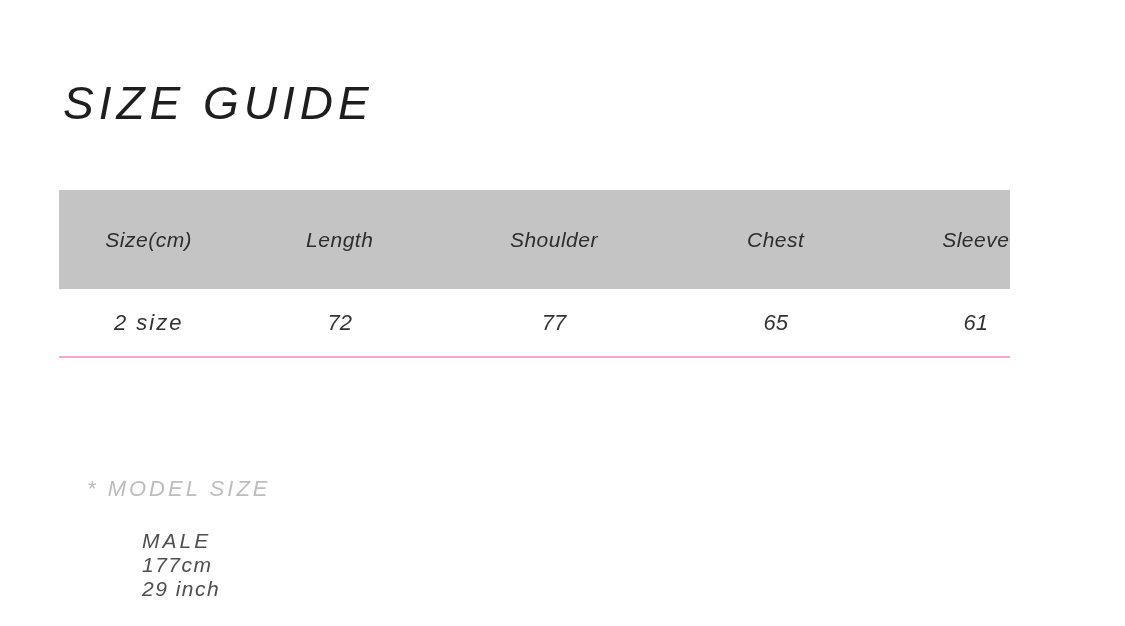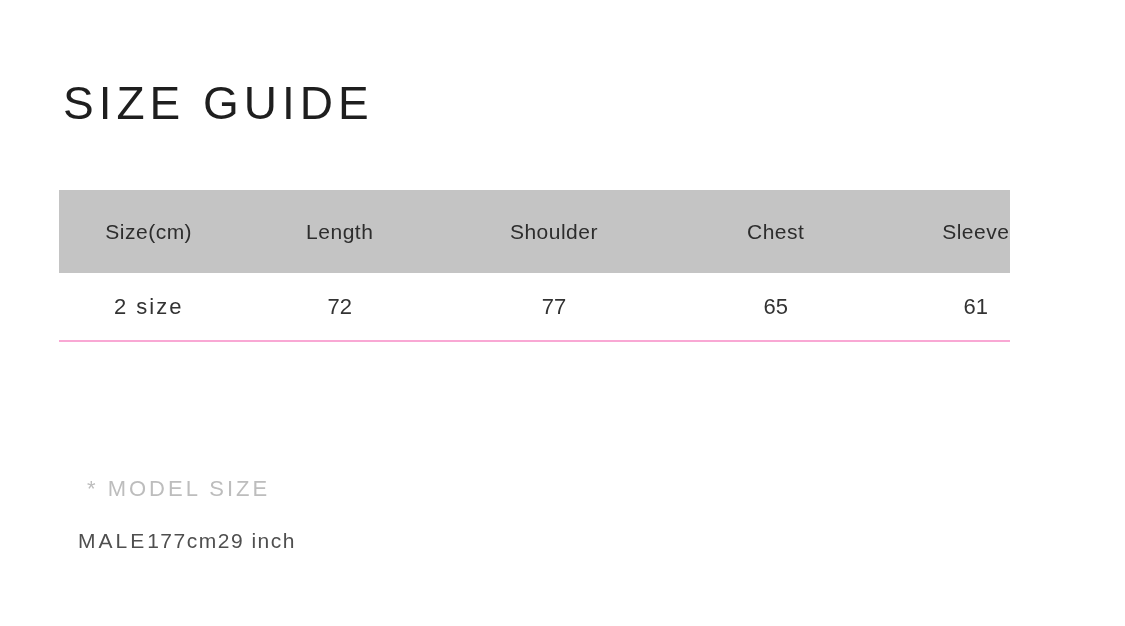--- a/index.html
+++ b/index.html
@@ -7,20 +7,21 @@
     padding: 0;
     background: #ffffff;
   }
   .stage {
     position: relative;
     width: 1010px;
     height: 626px;
     background: #ffffff;
     overflow: hidden;
     font-family: "Liberation Sans", "DejaVu Sans", sans-serif;
+    font-style: italic;
   }
   .page-title {
     position: absolute;
     left: 63px;
     top: 76px;
     margin: 0;
     font-size: 46px;
     font-weight: 500;
     letter-spacing: 5px;
     color: #1e1e1e;
@@ -35,21 +36,21 @@
   }
   table.size-table th {
     height: 75px;
     background: #c4c4c4;
     font-size: 21px;
     font-weight: 500;
     letter-spacing: 0.5px;
     color: #2d2d2d;
     text-align: center;
     vertical-align: middle;
-    padding: 4px;
+    padding: 12px;
   }
   table.size-table td {
     font-size: 22px;
     font-weight: 500;
     color: #333333;
     text-align: center;
     vertical-align: middle;
     padding: 0;
     border-bottom: 2px solid #f9a8d4;
   }
@@ -66,26 +67,28 @@
     color: #bdbdbd;
   }
   .model-line {
     position: absolute;
     left: 78px;
     top: 529px;
     font-size: 21px;
     color: #4f4f4f;
     display: flex;
     align-items: baseline;
+    flex-direction: column;
   }
   .model-gender {
     letter-spacing: 3px;
     font-weight: 500;
   }
   .model-height {
+    margin-left: 64px;
     letter-spacing: 1.5px;
   }
   .model-waist {
     letter-spacing: 1.5px;
   }
 </style>
 </head>
 <body>
 
 <div class="stage">

